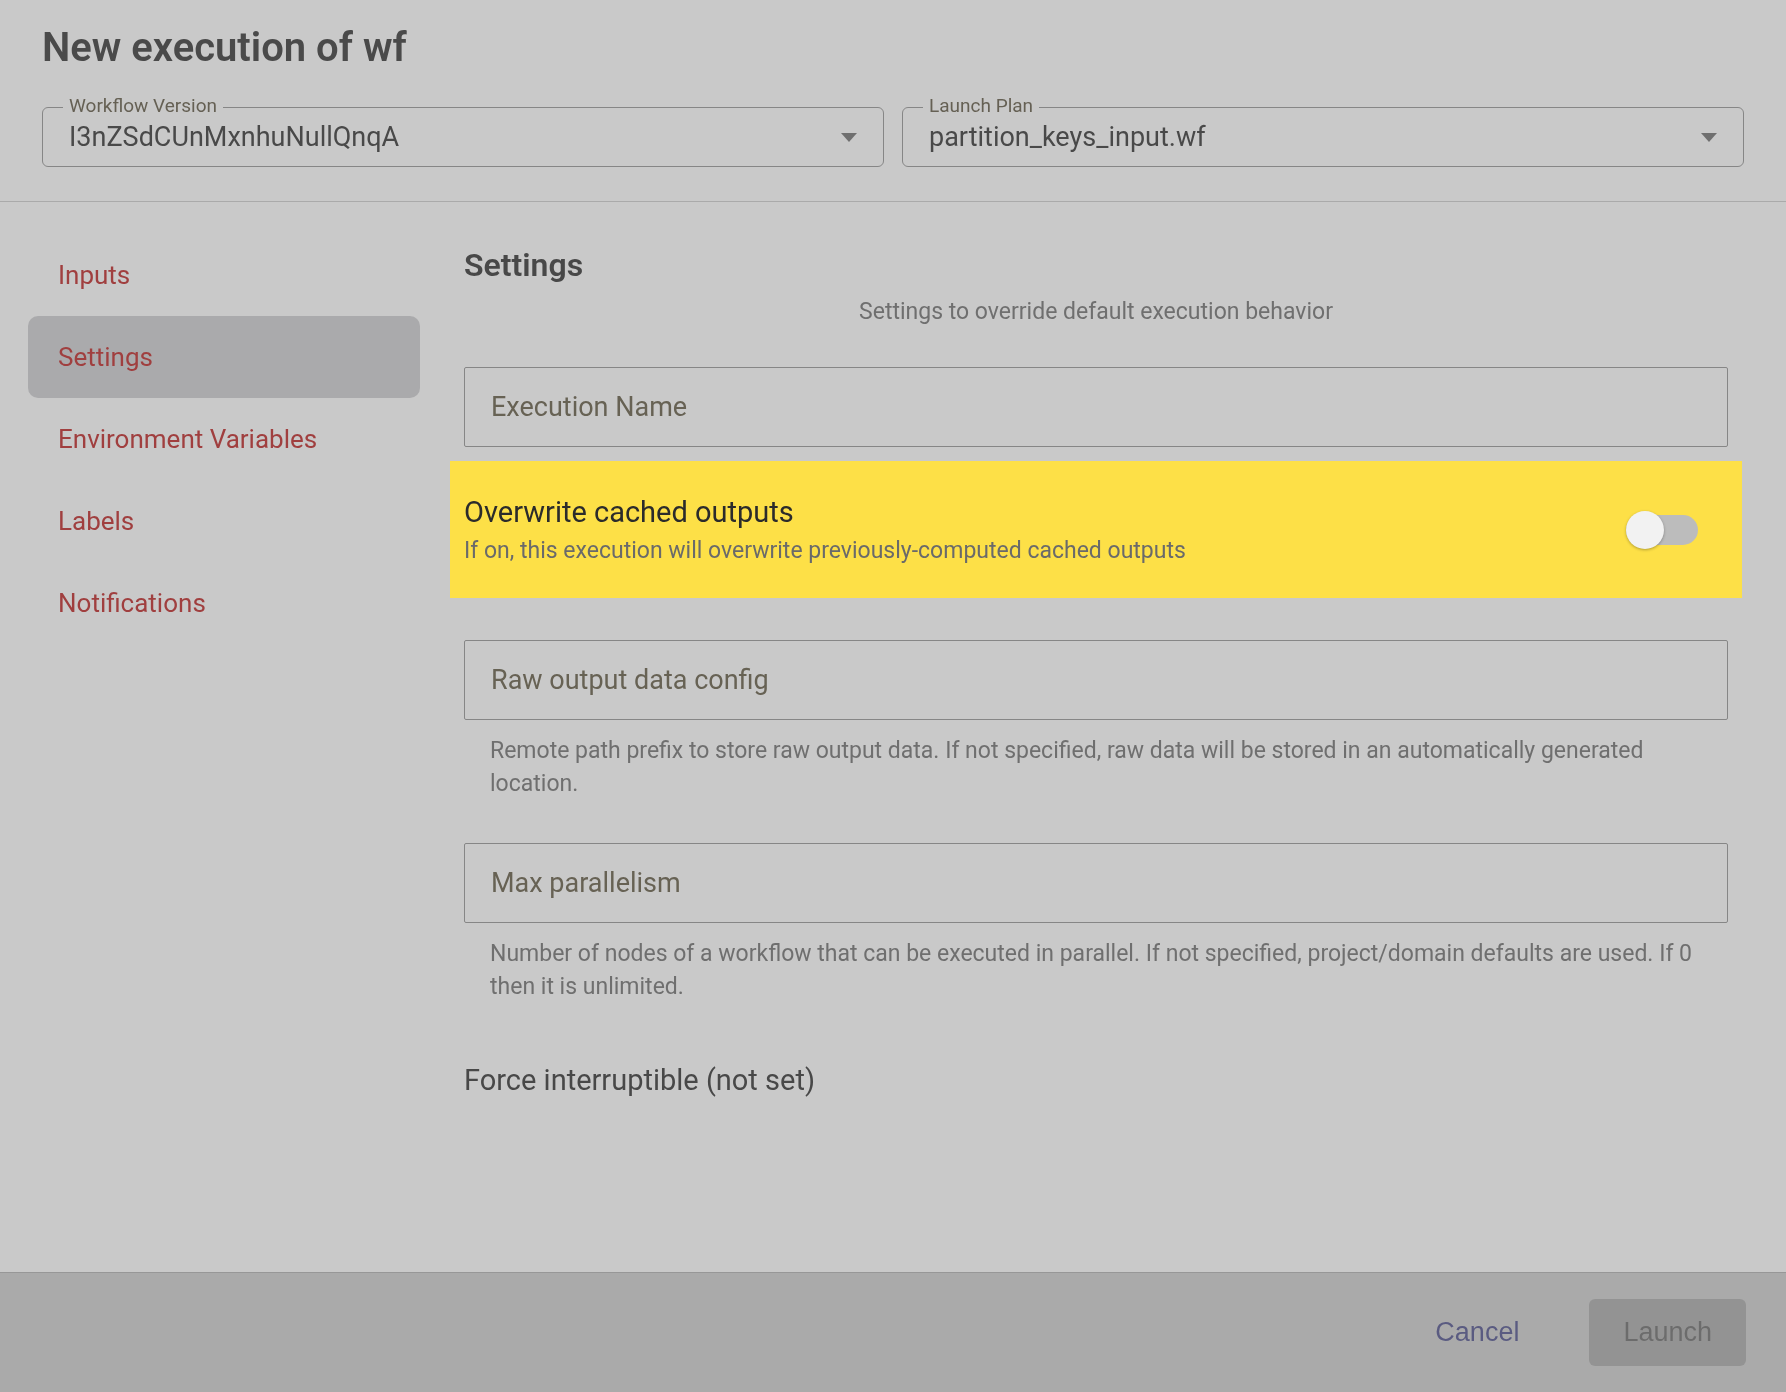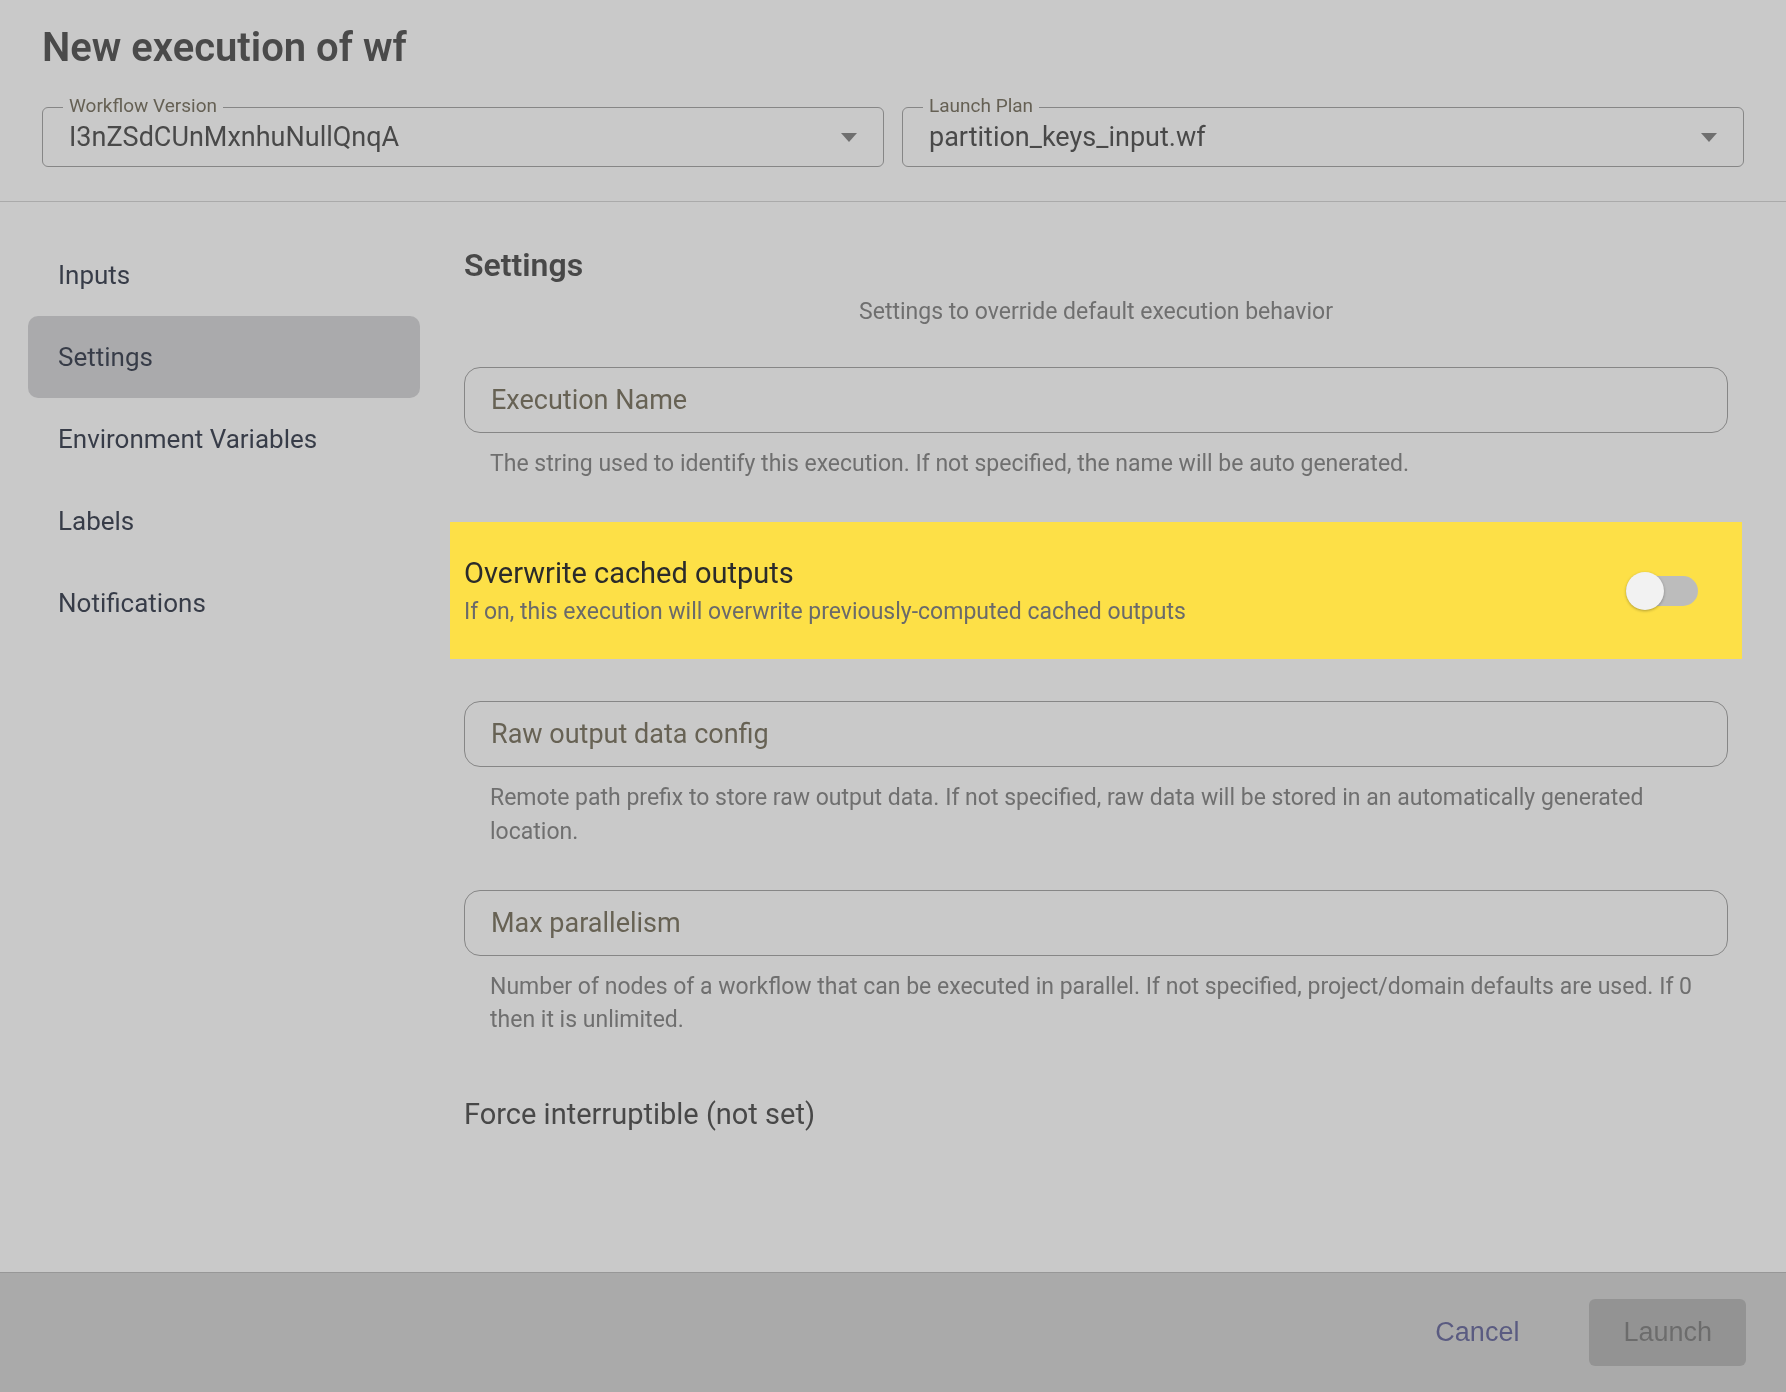--- a/index.html
+++ b/index.html
@@ -78,21 +78,21 @@
   display: flex;
   padding: 32px 28px 0 28px;
 }
 .sidebar {
   width: 392px;
   flex-shrink: 0;
 }
 .sidebar-item {
   padding: 26px 30px;
   font-size: 26px;
-  color: #0f172a;
+  color: #b91c1c;
   border-radius: 10px;
   cursor: pointer;
 }
 .sidebar-item.active {
   background: #c9c9cc;
 }
 .main {
   flex: 1;
   padding: 12px 30px 0 44px;
 }
@@ -103,22 +103,22 @@
   margin-bottom: 14px;
 }
 .section-sub {
   font-size: 23px;
   color: #6a6a6a;
   margin-bottom: 42px;
   text-align: center;
 }
 .field-box {
   border: 1.5px solid #8f8f8f;
-  border-radius: 16px;
-  height: 66px;
+  border-radius: 2px;
+  height: 80px;
   display: flex;
   align-items: center;
   padding: 0 26px;
   margin-bottom: 14px;
 }
 .field-placeholder {
   font-size: 27px;
   color: #5c543e;
 }
 .helper {
@@ -236,21 +236,20 @@
       <div class="sidebar-item">Notifications</div>
     </div>
 
     <div class="main">
       <div class="section-title">Settings</div>
       <div class="section-sub">Settings to override default execution behavior</div>
 
       <div class="field-box">
         <span class="field-placeholder">Execution Name</span>
       </div>
-      <div class="helper">The string used to identify this execution. If not specified, the name will be auto generated.</div>
 
       <div class="highlight-card">
         <div class="highlight-left">
           <div class="highlight-title">Overwrite cached outputs</div>
           <div class="highlight-sub">If on, this execution will overwrite previously-computed cached outputs</div>
         </div>
         <div class="toggle">
           <div class="toggle-knob"></div>
         </div>
       </div>

